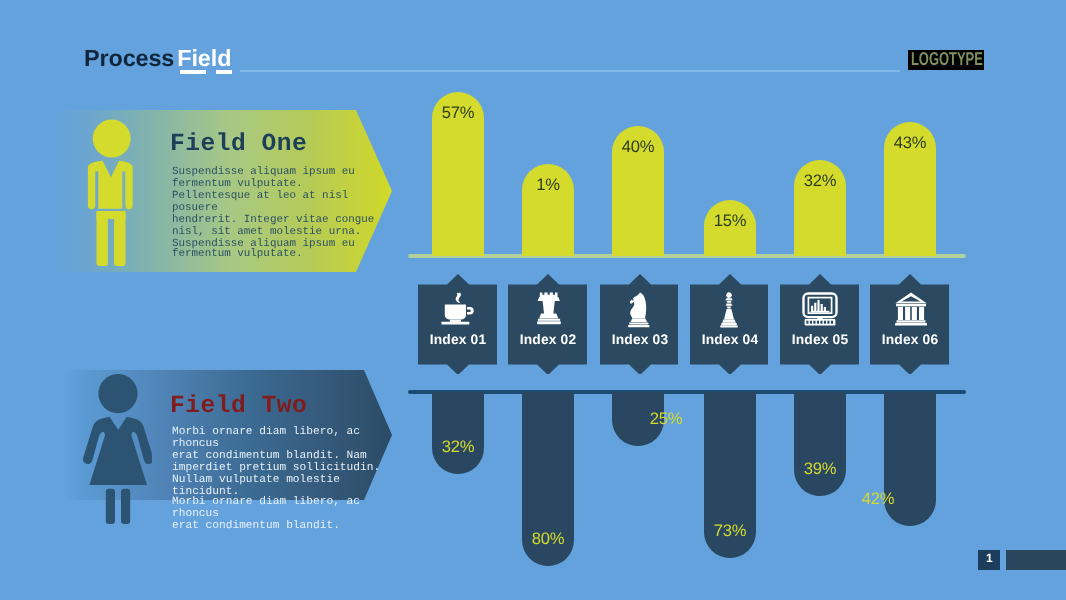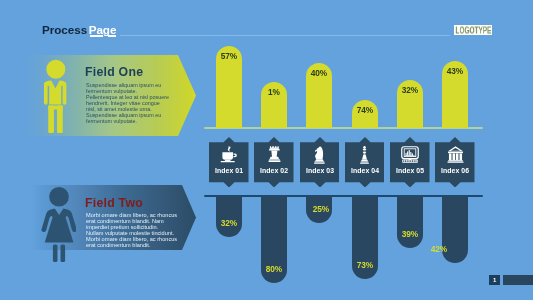--- a/index.html
+++ b/index.html
@@ -10,44 +10,44 @@
   .hdr,.logo span,.b-title,.b-body,.badge .lbl,.pg1 span{will-change:transform;}
 
   
   .hdr{position:absolute;left:42.2px;top:22.5px;font-size:11.7px;font-weight:bold;letter-spacing:-0.05px;}
   .hdr .p1{color:#11263d;}
   .hdr .p-gap{display:inline-block;width:1.5px;}
   .hdr .p2{color:#ffffff;position:relative;}
   .hdr-underline{position:absolute;left:89.8px;top:35.4px;width:26.5px;height:1.3px;}
   .hdr-underline i{position:absolute;top:0;height:1.3px;background:#ffffff;display:block;}
   .hdr-rule{position:absolute;left:119.5px;top:34.5px;width:330px;height:1.4px;background:#83b7e5;}
-  .logo{position:absolute;left:454.3px;top:24.6px;width:37.6px;height:10.6px;background:#ffffff;
+  .logo{position:absolute;left:454.3px;top:24.6px;width:37.6px;height:10.6px;background:#000000;
         display:flex;align-items:center;justify-content:center;overflow:hidden;}
   .logo span{font-size:10.6px;font-weight:bold;color:#7f9160;letter-spacing:0px;
              transform:scaleX(0.61) scaleY(0.88);display:block;white-space:nowrap;line-height:10px;}
 
   
-  .banner{position:absolute;}
+  .banner{position:absolute;font-family:Liberation Mono, monospace;}
   .banner .txt{position:absolute;}
   .b1{left:27px;top:55px;width:169px;height:81px;}
   .b2{left:32px;top:185px;width:165px;height:66px;}
   .banner svg{position:absolute;left:0;top:0;}
   .b-title{font-size:12.3px;font-weight:bold;letter-spacing:0.25px;}
   .b-body{font-size:5.45px;line-height:5.92px;}
   .b1 .b-title{color:#1d3f59;}
   .b1 .b-body{color:#2c5064;}
   .b2 .b-title{color:#7f1d1d;}
   .b2 .b-body{color:#e6f0f8;font-size:5.6px;line-height:5.9px;}
 
   
   .axis-top{position:absolute;left:203.6px;top:127.2px;width:279.6px;height:1.9px;background:#b0d299;border-radius:1px;}
   .axis-bot{position:absolute;left:203.5px;top:194.7px;width:279.6px;height:1.9px;background:#1d4a70;border-radius:1px;}
   .bar-top{position:absolute;width:26px;background:#d4db2c;border-radius:13px 13px 0 0;}
   .bar-bot{position:absolute;width:26px;background:#2a4761;border-radius:0 0 13px 13px;}
-  .bval{position:absolute;width:26px;text-align:center;font-size:8.3px;font-weight:bold;letter-spacing:-0.1px;will-change:transform;}
+  .bval{position:absolute;width:26px;text-align:center;font-size:8.3px;font-weight:normal;letter-spacing:-0.1px;will-change:transform;}
   .bval-top{color:#2c3d1a;}
   .bval-bot{color:#d4db2c;}
 
   .badge{position:absolute;width:40px;}
   .badge .lbl{position:absolute;left:0;width:40px;text-align:center;font-size:6.9px;
               font-weight:bold;color:#ffffff;top:30.6px;letter-spacing:0.08px;}
   .badge .ico{position:absolute;left:0;top:9.5px;width:40px;text-align:center;
               line-height:0;}
 
   .pg{position:absolute;}
@@ -55,21 +55,21 @@
        display:flex;align-items:center;justify-content:center;}
   .pg1 span{font-size:6px;font-weight:bold;color:#ffffff;}
   .pg2{left:502.8px;top:274.9px;width:36px;height:9.9px;background:#29465e;}
 </style>
 </head>
 <body>
 
 <div class="slide">
 
   <div class="hdr">
-    <span class="p1">Process</span><span class="p-gap"></span><span class="p2">Page</span>
+    <span class="p1">Process</span><span class="p-gap"></span><span class="p2">Field</span>
   </div>
   <div class="hdr-underline">
       <i style="left:0;width:13.5px"></i>
       <i style="left:17.8px;width:8.7px"></i>
     </div>
   <div class="hdr-rule"></div>
   <div class="logo">
     <span>LOGOTYPE</span>
   </div>
 
@@ -185,38 +185,38 @@
               <path d="M2.55 10.8h7.6l1.0 2.5H1.55z"></path>
               <rect x="0.95" y="13.4" width="11.1" height="1.0"></rect>
               <rect x="0.6" y="14.6" width="11.8" height="1.5" rx="0.2"></rect>
             </g>
           </svg></div>
         <div class="lbl">Index 02</div>
       </div>
       <div class="bar-top" style="left: 306.4px; top: 63px; height: 65px;"></div>
       <div class="bval bval-top" style="left: 306.4px; top: 68px;">40%</div>
       <div class="bar-bot" style="left: 306.4px; top: 196px; height: 27px;"></div>
-      <div class="bval bval-bot" style="left: 308px; top: 203.8px;">25%</div>
+      <div class="bval bval-bot" style="left: 320px; top: 203.8px;">25%</div>
       <div class="badge" style="left: 299.65px; top: 136.7px; height: 51px;">
         <svg width="39.5" height="50.5" viewBox="0 0 39.5 50.5" style="position:absolute;left:0;top:0">
           <path d="M0 5.3 H14.5 L20 0 L25.5 5.3 H39.5 V45.2 H25.5 L20 50.5 L14.5 45.2 H0 Z" fill="#2b4a61"></path>
         </svg>
         <div class="ico"><svg width="13" height="18" viewBox="0 0 13 18">
             <g fill="#fff">
               <path d="M7.0 0.2 C6.3 1.25 5.3 2.0 4.2 2.55 L2.3 4.4 C1.7 5.0 1.85 5.75 2.6 5.85 L3.9 4.95 L4.2 6.1 C3.85 7.2 3.25 7.9 2.7 8.6 C2.15 9.35 2.0 10.1 2.15 11.1 L3.3 13.2 H9.5 C10.2 10.2 10.3 6.95 9.7 4.3 C9.2 2.1 8.5 0.95 7.0 0.2 Z"></path>
               <circle cx="3.35" cy="3.75" r="0.45" fill="#2b4c66"></circle>
               <path d="M3.1 13.3 h6.6 l0.85 1.75 H2.25 z"></path>
               <rect x="1.6" y="15.25" width="9.6" height="1.0" rx="0.2"></rect>
               <rect x="1.1" y="16.5" width="10.6" height="1.15" rx="0.25"></rect>
             </g>
           </svg></div>
         <div class="lbl">Index 03</div>
       </div>
       <div class="bar-top" style="left: 351.6px; top: 100px; height: 28px;"></div>
-      <div class="bval bval-top" style="left: 351.6px; top: 105px;">74%</div>
+      <div class="bval bval-top" style="left: 351.6px; top: 105px;">15%</div>
       <div class="bar-bot" style="left: 351.6px; top: 196px; height: 83px;"></div>
       <div class="bval bval-bot" style="left: 351.6px; top: 259.8px;">73%</div>
       <div class="badge" style="left: 344.85px; top: 136.7px; height: 51px;">
         <svg width="39.5" height="50.5" viewBox="0 0 39.5 50.5" style="position:absolute;left:0;top:0">
           <path d="M0 5.3 H14.5 L20 0 L25.5 5.3 H39.5 V45.2 H25.5 L20 50.5 L14.5 45.2 H0 Z" fill="#2b4a61"></path>
         </svg>
         <div class="ico"><svg width="11" height="18" viewBox="0 0 11 18">
             <g fill="#fff">
               <path d="M5.5 0.1 C6.35 0.1 6.9 0.85 6.9 1.6 C6.9 2.4 6.3 3.0 5.5 3.0 C4.7 3.0 4.1 2.4 4.1 1.6 C4.1 0.85 4.65 0.1 5.5 0.1 Z"></path>
               <path d="M4.15 3.1h2.7l0.5 1.0H3.65z"></path>

